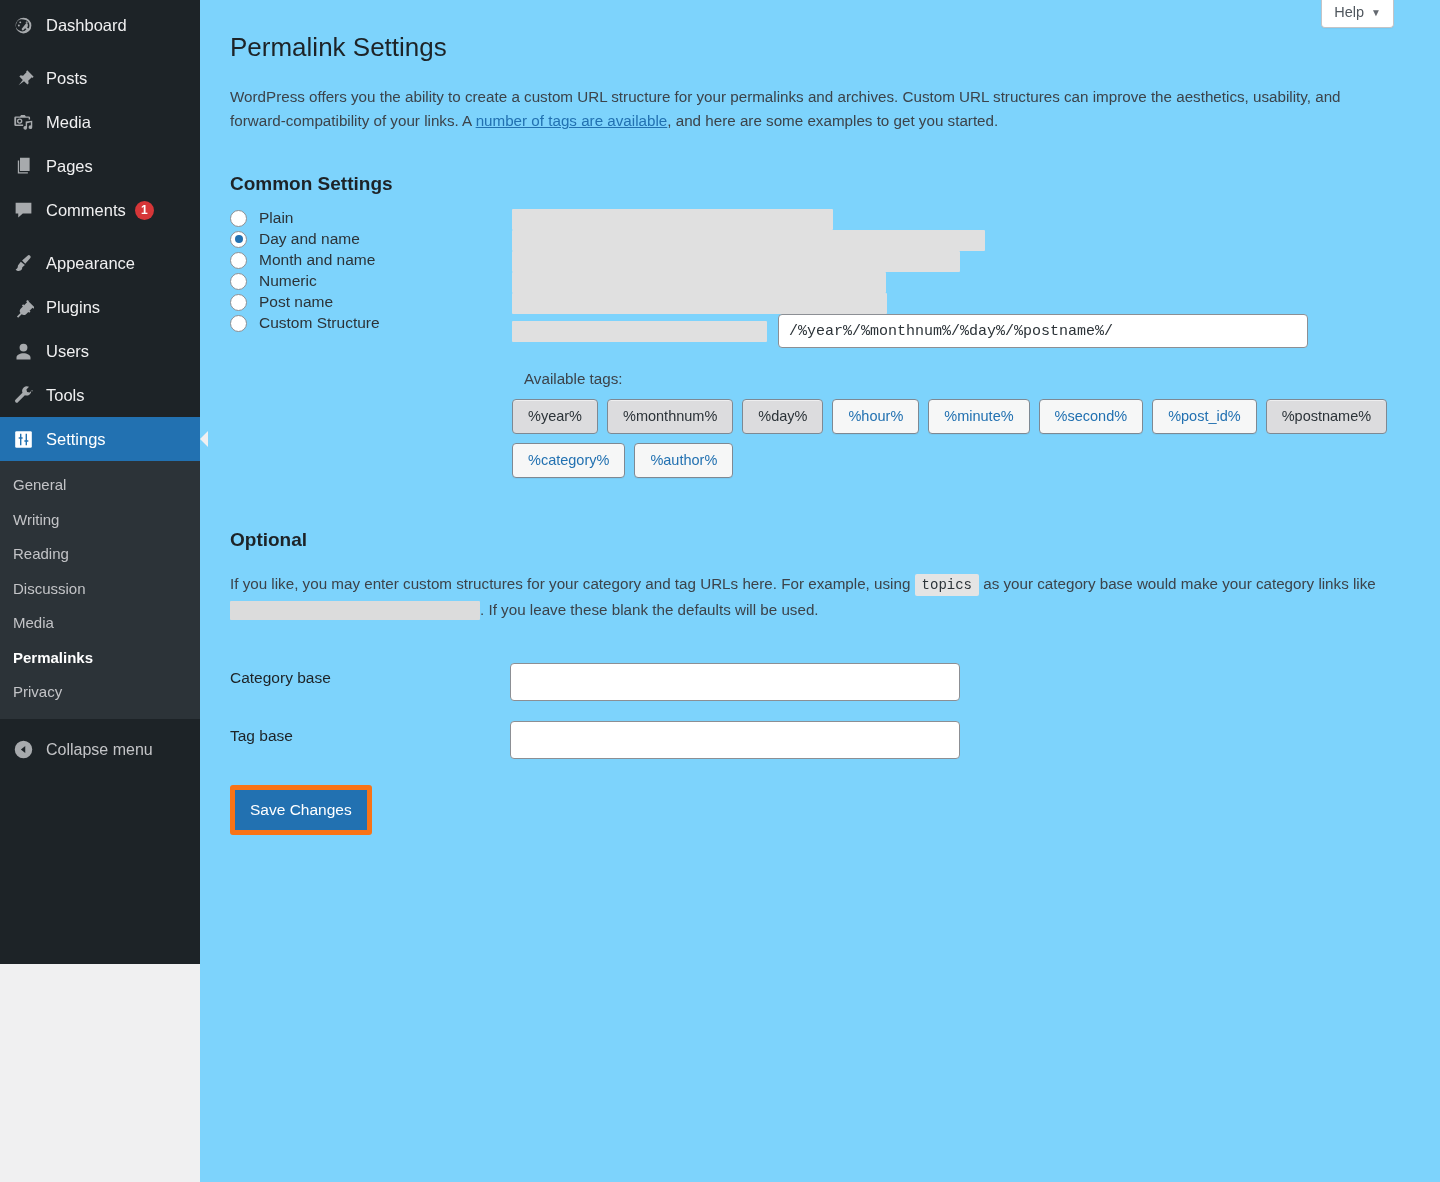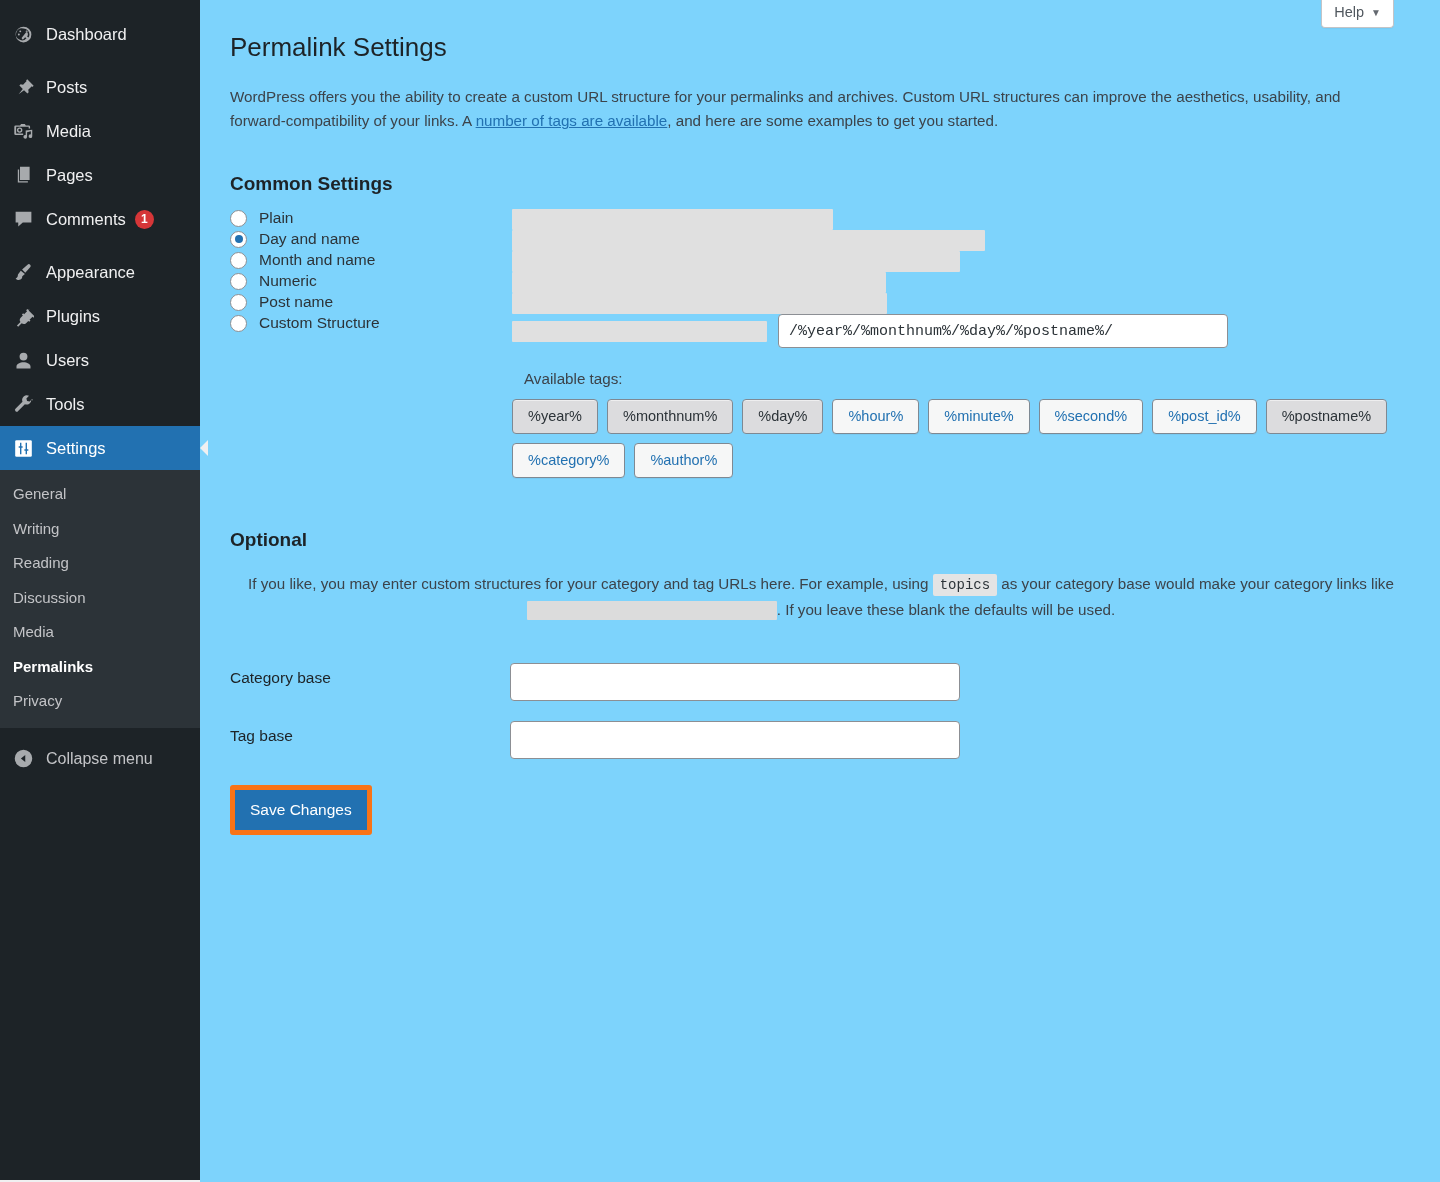--- a/index.html
+++ b/index.html
@@ -7,24 +7,24 @@
     margin: 0; padding: 0;
     width: 1440px; height: 1182px;
     background: #f0f0f1;
     font-family: "Liberation Sans", sans-serif;
     overflow: hidden;
   }
   #app { display: flex; width: 1440px; height: 1182px; position: relative; }
 
   
   #sidebar {
-    width: 200px; min-width: 200px; height: 1180px;
+    width: 200px; min-width: 200px; height: 964px;
     background: #1d2327; color: #f0f0f1;
     position: relative; z-index: 5;
-    padding-top: 12px;
+    padding-top: 3px;
   }
   .menu-item {
     display: flex; align-items: center;
     height: 44px; padding: 0 0 0 11px;
     color: #f0f0f1; font-size: 16.5px; cursor: pointer;
     position: relative; line-height: 1;
   }
   .menu-item .mi-icon {
     width: 24px; height: 24px; margin-right: 11px;
     display: flex; align-items: center; justify-content: center;
@@ -121,39 +121,39 @@
     display: inline-block; height: 19px; background: #dcdcdc;
     vertical-align: middle; border-radius: 1px; position: relative; top: -1px;
   }
   .cs-line { display: flex; align-items: center; gap: 11px; }
   input.text-input {
     height: 34px; border: 1px solid #8c8f94; border-radius: 4px;
     background: #fff; padding: 0 10px; font-size: 15px; color: #2c3338;
     font-family: "Liberation Mono", monospace;
     box-shadow: 0 0 0 transparent; outline: none;
   }
-  #custom-structure-input { width: 450px; }
+  #custom-structure-input { width: 530px; }
   .avail-label { font-size: 15.2px; color: #3c434a; margin: 22px 0 12px 12px; }
   .tag-wrap { display: flex; flex-wrap: wrap; gap: 9px; max-width: 900px; }
   button.tag-btn {
     height: 35px; padding: 8px 15px;
     border: 1px solid #7e8993; border-radius: 4px;
     background: #f6f7f7; color: #2271b1;
     font-size: 14.5px; font-family: "Liberation Sans", sans-serif;
     cursor: pointer; line-height: 1;
     box-shadow: 0 1px 0 rgba(0,0,0,.04);
   }
   button.tag-btn.selected {
     background: #dcdcde; color: #2c3338; border-color: #7e8993;
     box-shadow: inset 0 1px 0 rgba(255,255,255,.5);
   }
 
   p.optional-text {
     font-size: 15.2px; color: #3c434a; line-height: 1.72;
-    margin: 16px 0 11px 0; max-width: 1182px; text-align: center;
+    margin: 16px 0 11px 0; max-width: 1182px;
   }
   code.inline-code {
     font-family: "Liberation Mono", monospace;
     font-size: 14px; background: #e4e4e4; color: #2c3338;
     padding: 3px 7px; border-radius: 2px;
   }
   .base-label {
     width: 282px; font-size: 15.5px; color: #1d2327; font-weight: 400;
   }
   input.base-input {

